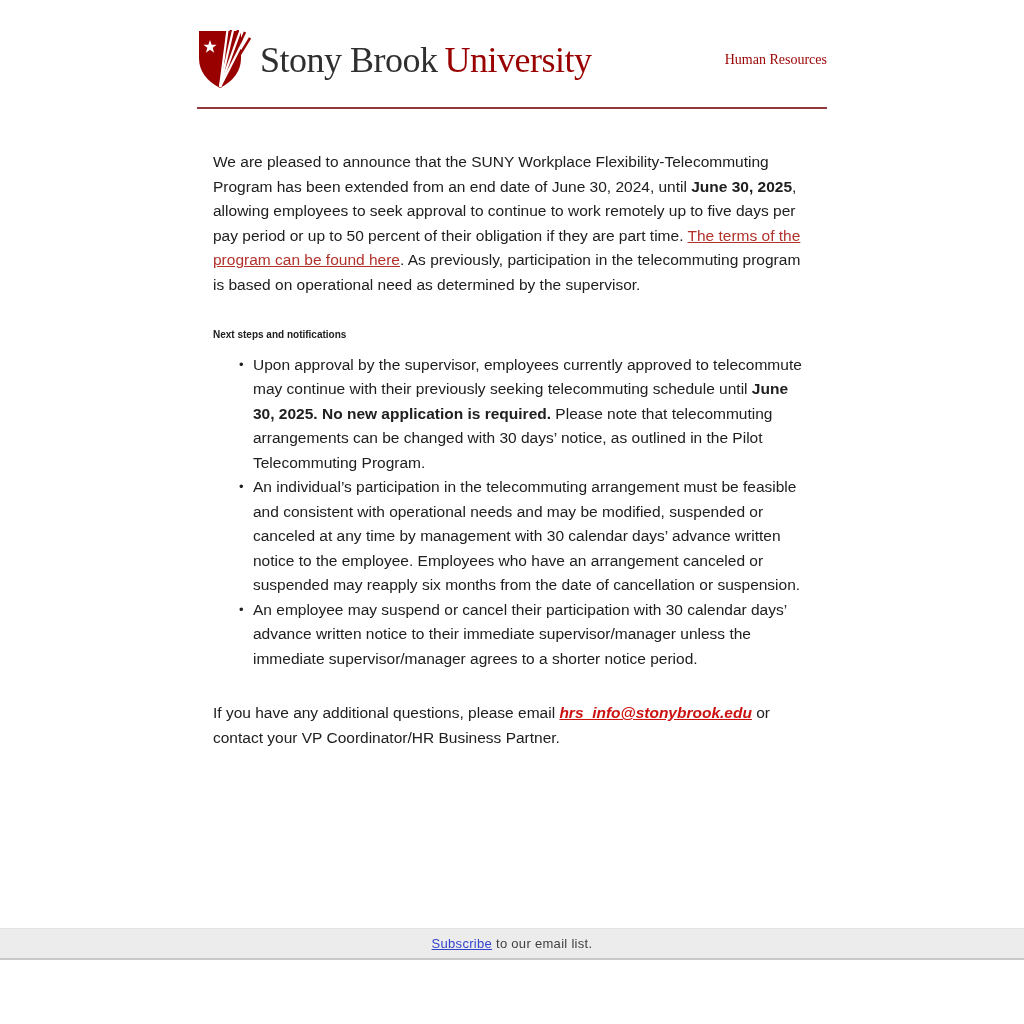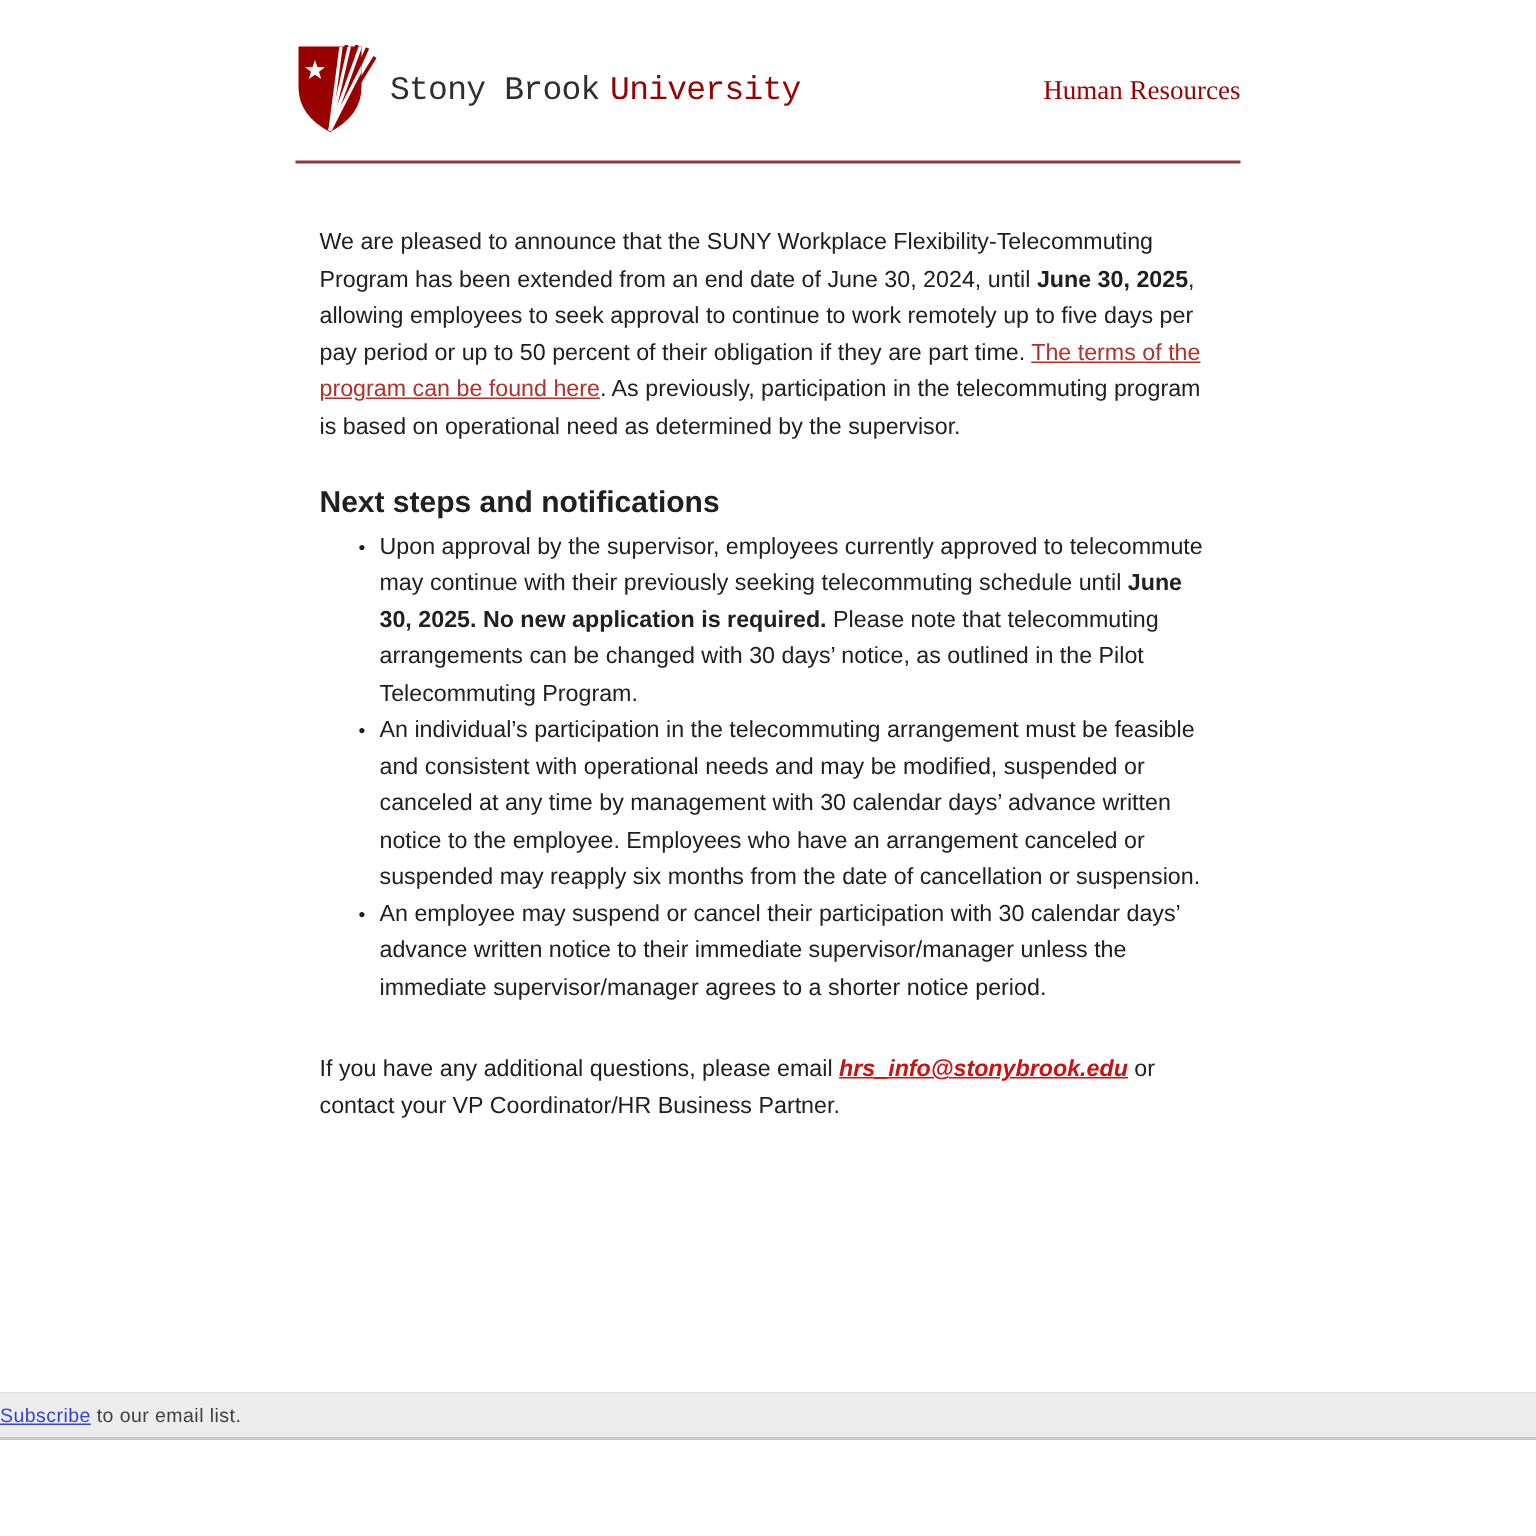--- a/index.html
+++ b/index.html
@@ -16,40 +16,40 @@
   }
   *{box-sizing:border-box;}
   html,body{margin:0;padding:0;background:#ffffff;}
   .page{
     width:1024px;height:1024px;position:relative;overflow:hidden;background:#ffffff;
     font-family:"Liberation Sans", sans-serif;color:var(--body_text);
   }
   .email-wrap{width:630px;margin:0 auto;padding-top:30px;}
   .header-row{display:flex;justify-content:space-between;align-items:center;height:60px;}
   .logo-lockup{display:flex;align-items:center;gap:9px;}
-  .logo-words{font-family:Liberation Mono, monospace;font-size:22px;letter-spacing:-0.5px;white-space:nowrap;}
+  .logo-words{font-family:Liberation Serif, serif;font-size:36px;letter-spacing:-0.5px;white-space:nowrap;}
   .logo-primary{color:var(--logo_text_dark);}
   .logo-secondary{color:var(--brand_red);margin-left:7px;}
-  .dept-title{font-family:"Liberation Serif", serif;font-size:18px;color:var(--brand_red);white-space:nowrap;}
+  .dept-title{font-family:"Liberation Serif", serif;font-size:14px;color:var(--brand_red);white-space:nowrap;}
   .rule{margin-top:17px;border:0;border-top:2px solid var(--rule_red);height:0;}
   .body-inner{padding:0 16px;font-size:15.5px;line-height:24.5px;}
   .intro{margin:41px 0 0;}
-  .section-heading{margin:26px 0 0;font-size:20px;line-height:24.5px;font-weight:700;}
+  .section-heading{margin:26px 0 0;font-size:10px;line-height:24.5px;font-weight:700;}
   ul.next-steps{list-style:none;margin:5px 0 0;padding:0 0 0 40px;}
   ul.next-steps li{position:relative;}
   ul.next-steps li::before{content:"\2022";position:absolute;left:-14px;top:0;font-size:13px;}
   .closing{margin:30px 0 0;}
   a.link{color:var(--link_red);text-decoration:underline;cursor:pointer;}
   a.email-link{color:var(--email_link_red);font-weight:700;font-style:italic;text-decoration:underline;cursor:pointer;}
   a.footer-link{color:var(--footer_link_blue);text-decoration:underline;cursor:pointer;}
   span.bold{font-weight:700;}
   .footer-bar{
     position:absolute;left:0;top:928px;width:1024px;height:32px;
     background:var(--footer_bg);border-top:1px solid #e2e2e2;border-bottom:2px solid var(--footer_border);
-    display:flex;align-items:center;justify-content:flex-start;
+    display:flex;align-items:center;justify-content:center;
     font-size:13px;letter-spacing:0.3px;color:var(--footer_text);
   }
 </style>
 </head>
 <body>
 
 <div class="page">
   <div class="email-wrap">
 
     <div class="header-row">

